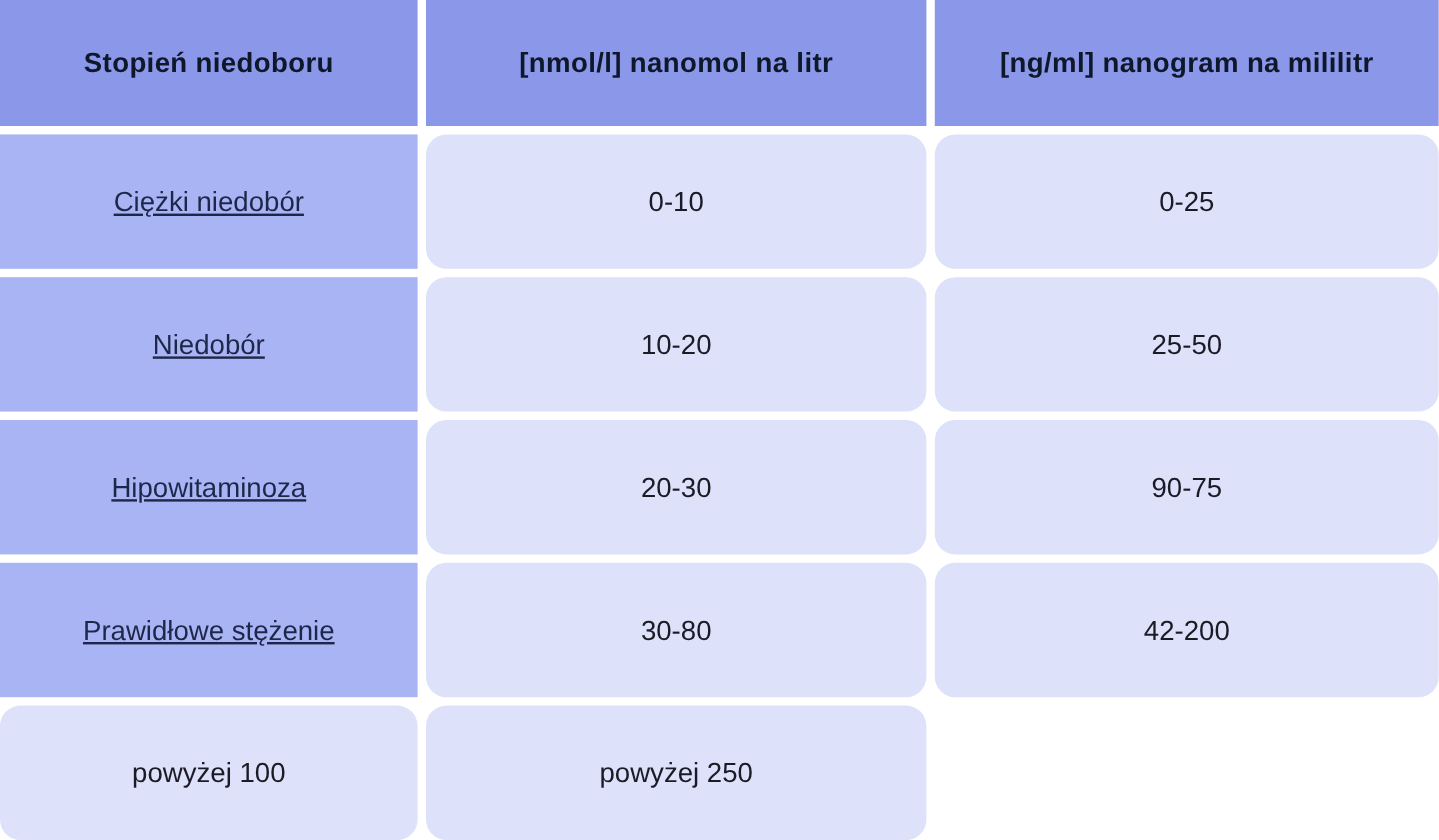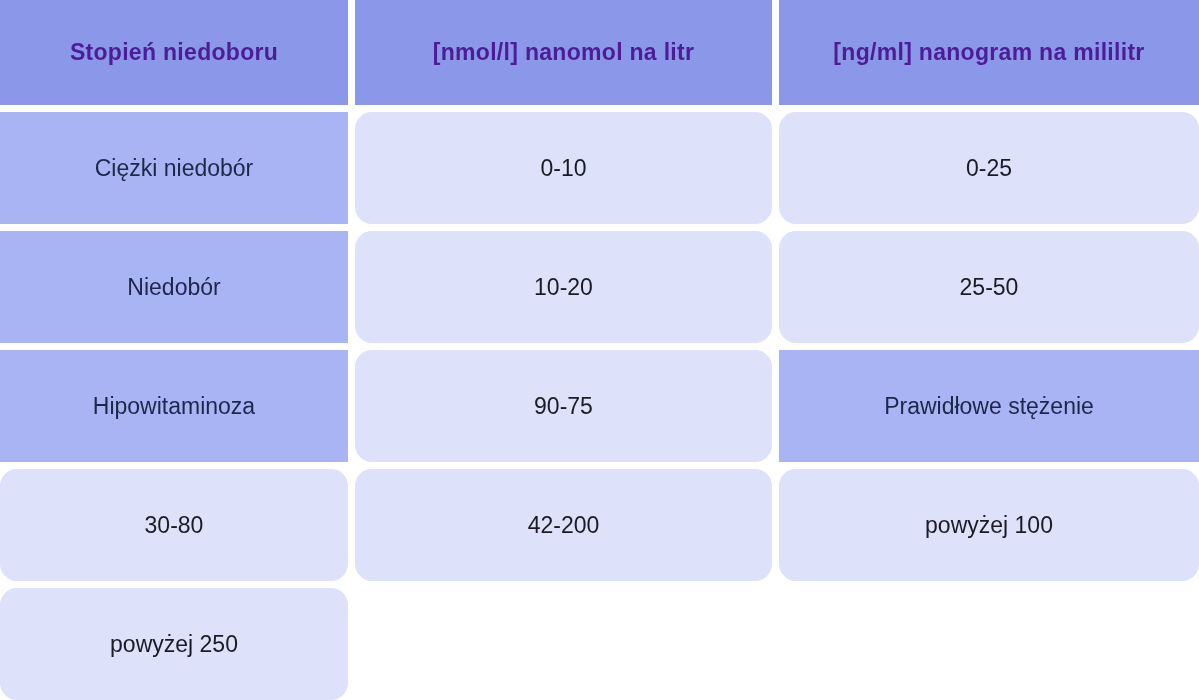--- a/index.html
+++ b/index.html
@@ -22,30 +22,31 @@
     display: flex;
     align-items: center;
     justify-content: center;
     text-align: center;
     padding: 0 14px;
     box-sizing: border-box;
     line-height: 1.25;
   }
   .cell.header {
     background: #8b97e9;
-    color: #4c1d95;
+    color: #0f172a;
     font-weight: 700;
     font-size: 23px;
     letter-spacing: 0.3px;
   }
   .cell.rowlabel {
     background: #a9b4f4;
     color: #1e2749;
     font-size: 23px;
     font-weight: 400;
+    text-decoration: underline;
   }
   .cell.value {
     background: #dde1fa;
     color: #1a1b24;
     font-size: 23px;
     font-weight: 400;
     border-radius: 17px;
   }
 </style>
 </head>
@@ -59,20 +60,21 @@
 
   <div class="cell rowlabel">Ciężki niedobór</div>
   <div class="cell value">0-10</div>
   <div class="cell value">0-25</div>
 
   <div class="cell rowlabel">Niedobór</div>
   <div class="cell value">10-20</div>
   <div class="cell value">25-50</div>
 
   <div class="cell rowlabel">Hipowitaminoza</div>
+  <div class="cell value">20-30</div>
   <div class="cell value">90-75</div>
 
   <div class="cell rowlabel">Prawidłowe stężenie</div>
   <div class="cell value">30-80</div>
   <div class="cell value">42-200</div>
 
   <div class="cell value">powyżej 100</div>
   <div class="cell value">powyżej 250</div>
 
 </div>

